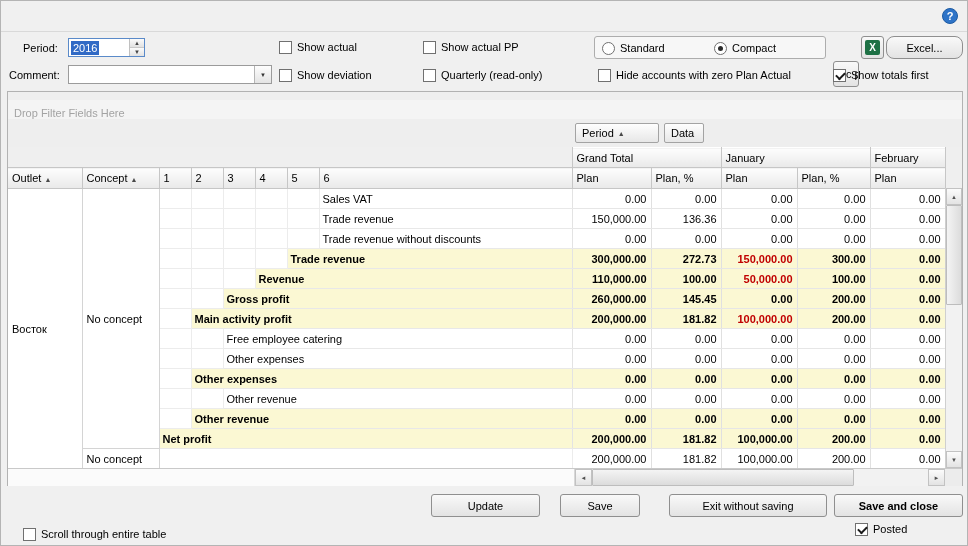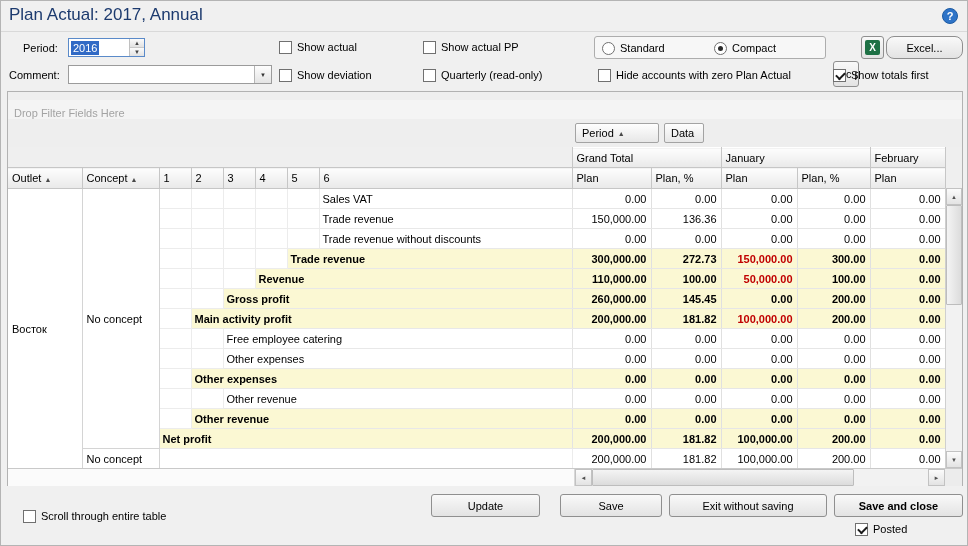--- a/index.html
+++ b/index.html
@@ -78,21 +78,20 @@
     display:flex; align-items:center; justify-content:center; font-size:6px; line-height:0; color:#505050; }
   .hsb-track { flex:1; position:relative; }
   .sb-thumb-h { position:absolute; left:0; top:0; bottom:0; width:262px; background:linear-gradient(#f4f4f4,#dcdcdc);
     border:1px solid #bdbdbd; border-radius:1px; }
   .scroll-corner { flex:0 0 17px; background:#ececec; }
 </style>
 </head>
 <body>
 
 <div class="titlebar">
-  <span class="title">Plan Actual: 2017, Annual</span>
   <span class="help">?</span>
 </div>
 
 <span class="lbl" style="left:22px; top:41px;">Period:</span>
 <div class="spinbox">
   <span class="spin-text">2016</span>
   <span class="spin-fill"></span>
   <span class="spin-btns">
     <span class="spin-btn up">▲</span>
     <span class="spin-btn">▼</span>
@@ -379,24 +378,24 @@
         <div class="sb-thumb-h"></div>
       </div>
       <div class="hsb-arrow">
         <span>►</span>
       </div>
     </div>
     <div class="scroll-corner"></div>
   </div>
 </div>
 
-<label class="cb" style="left:8px; top:508px;padding-left:14px;">
+<label class="cb" style="left:8px; top:526px;padding-left:14px;">
   <span class="box"></span>
   <span>Scroll through entire table</span>
 </label>
 <div class="push-btn" style="left:430px; top:493px; width:109px;">Update</div>
-<div class="push-btn" style="left:559px; top:493px; width:102px;">Save</div>
+<div class="push-btn" style="left:559px; top:493px; width:80px;">Save</div>
 <div class="push-btn" style="left:668px; top:493px; width:158px;">Exit without saving</div>
 <div class="push-btn" style="left:833px; top:493px; width:129px;font-weight:bold;">Save and close</div>
 <label class="cb" style="left:854px; top:521px;">
   <span class="box checked"></span>
   <span>Posted</span>
 </label>
 
 </body></html>

